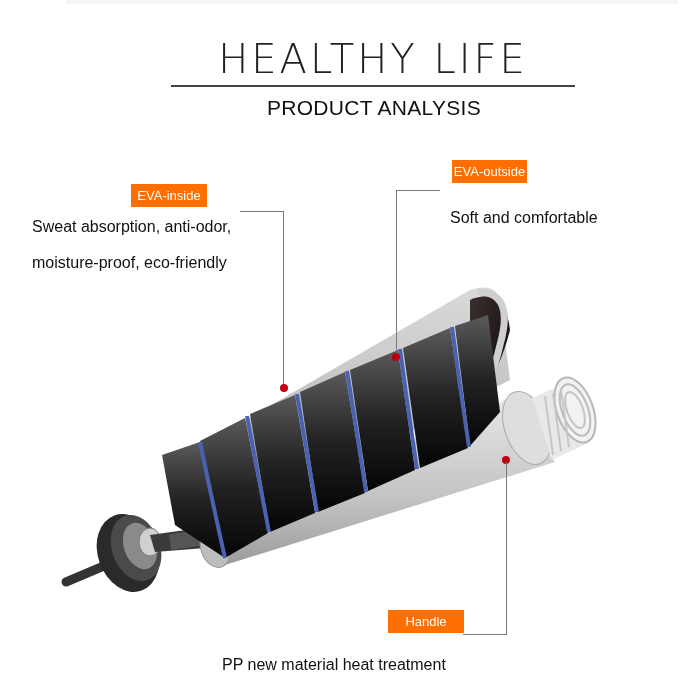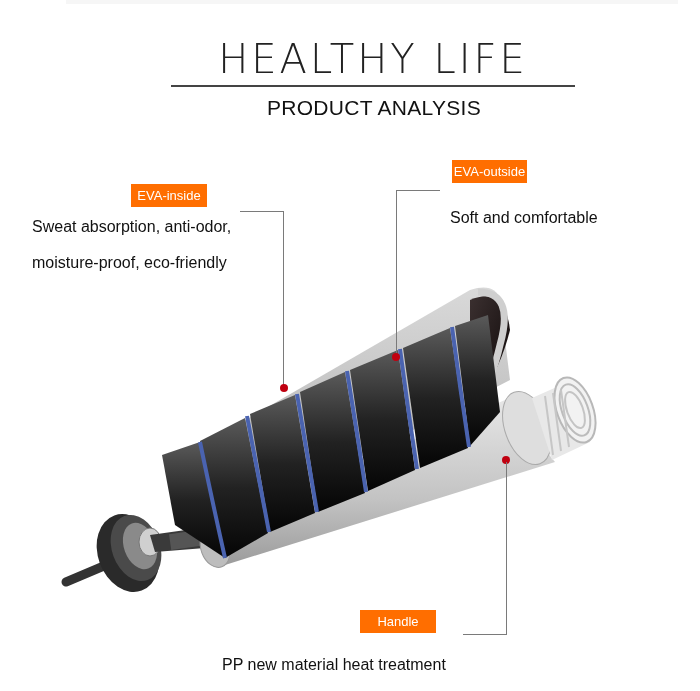--- a/index.html
+++ b/index.html
@@ -111,14 +111,14 @@
 
 <div class="badge" style="left:452px; top:160px; width:75px;">EVA-outside</div>
 <div class="desc" style="left:450px; top:185px;">Soft and comfortable</div>
 <div class="line" style="left:396px; top:190px; width:44px; height:1px;"></div>
 <div class="line" style="left:396px; top:190px; width:1px; height:166px;"></div>
 <div class="dot" style="left:392px; top:353px;"></div>
 
 <div class="dot" style="left:502px; top:456px;"></div>
 <div class="line" style="left:506px; top:462px; width:1px; height:173px;"></div>
 <div class="line" style="left:463px; top:634px; width:44px; height:1px;"></div>
-<div class="badge" style="left:360px; top:610px; width:76px;">Handle</div>
+<div class="badge" style="left:388px; top:610px; width:76px;">Handle</div>
 <div class="desc" style="left:222px; top:632px;">PP new material heat treatment</div>
 
 </body></html>

